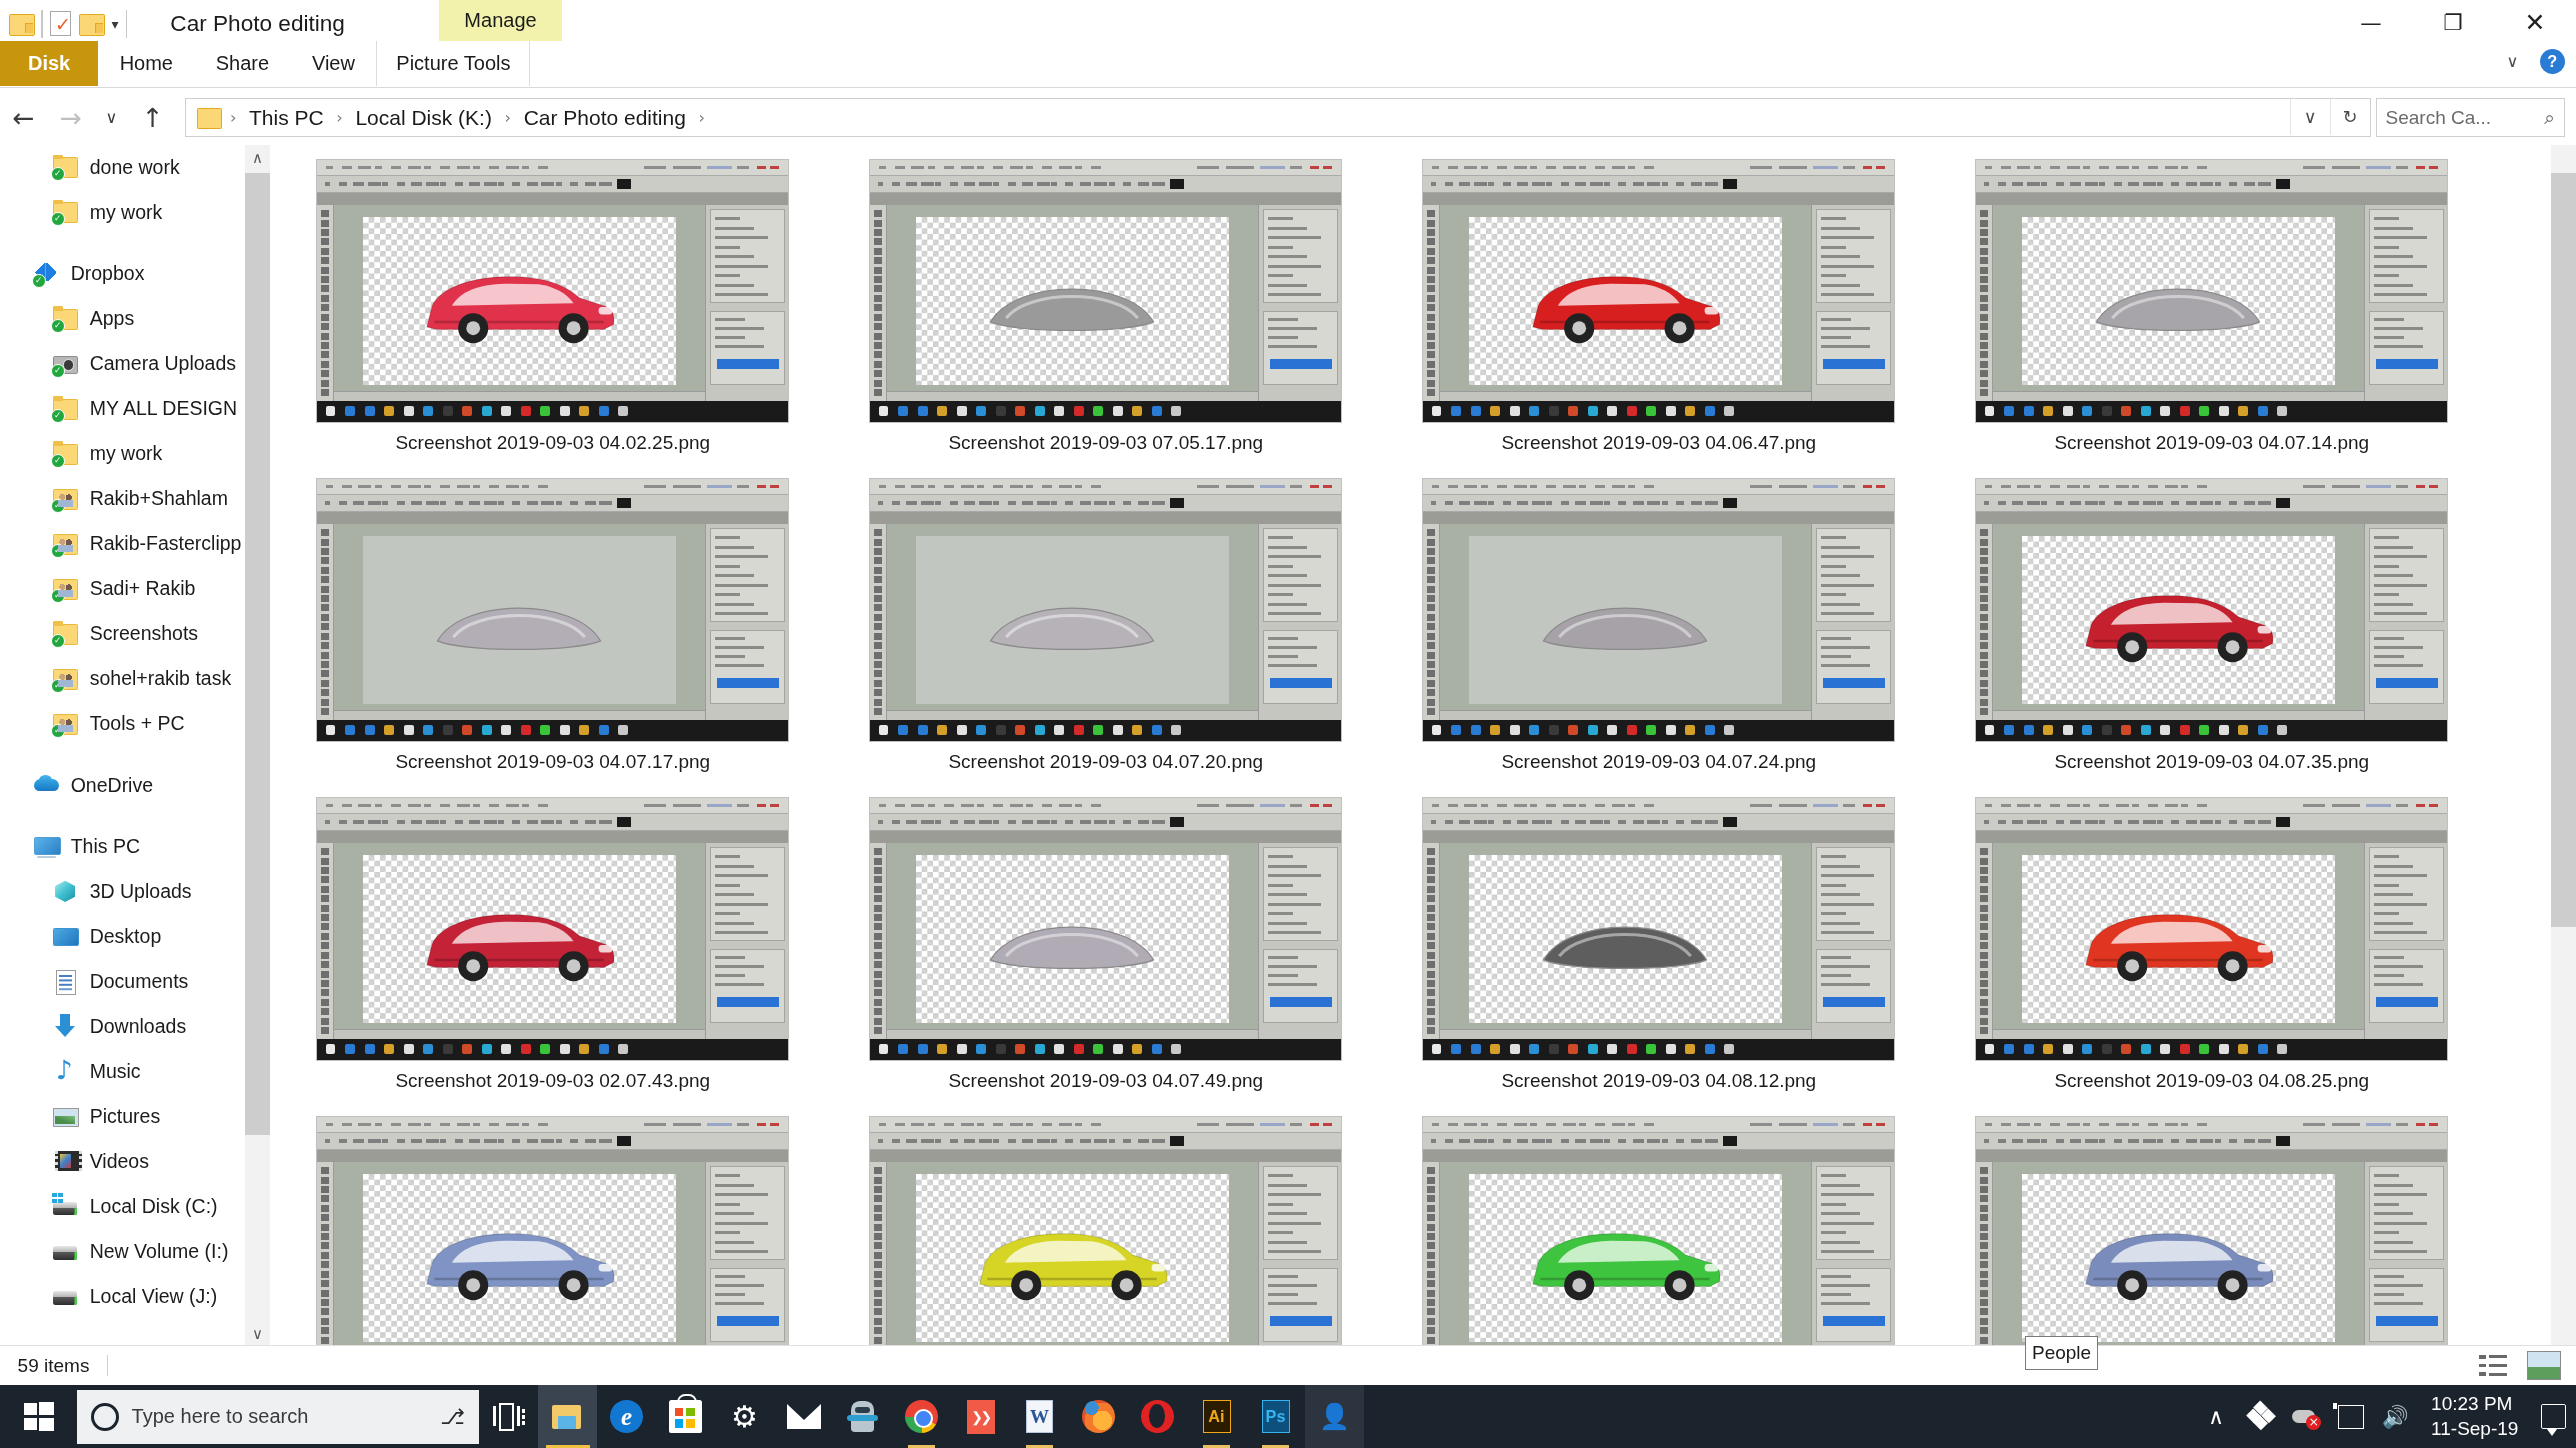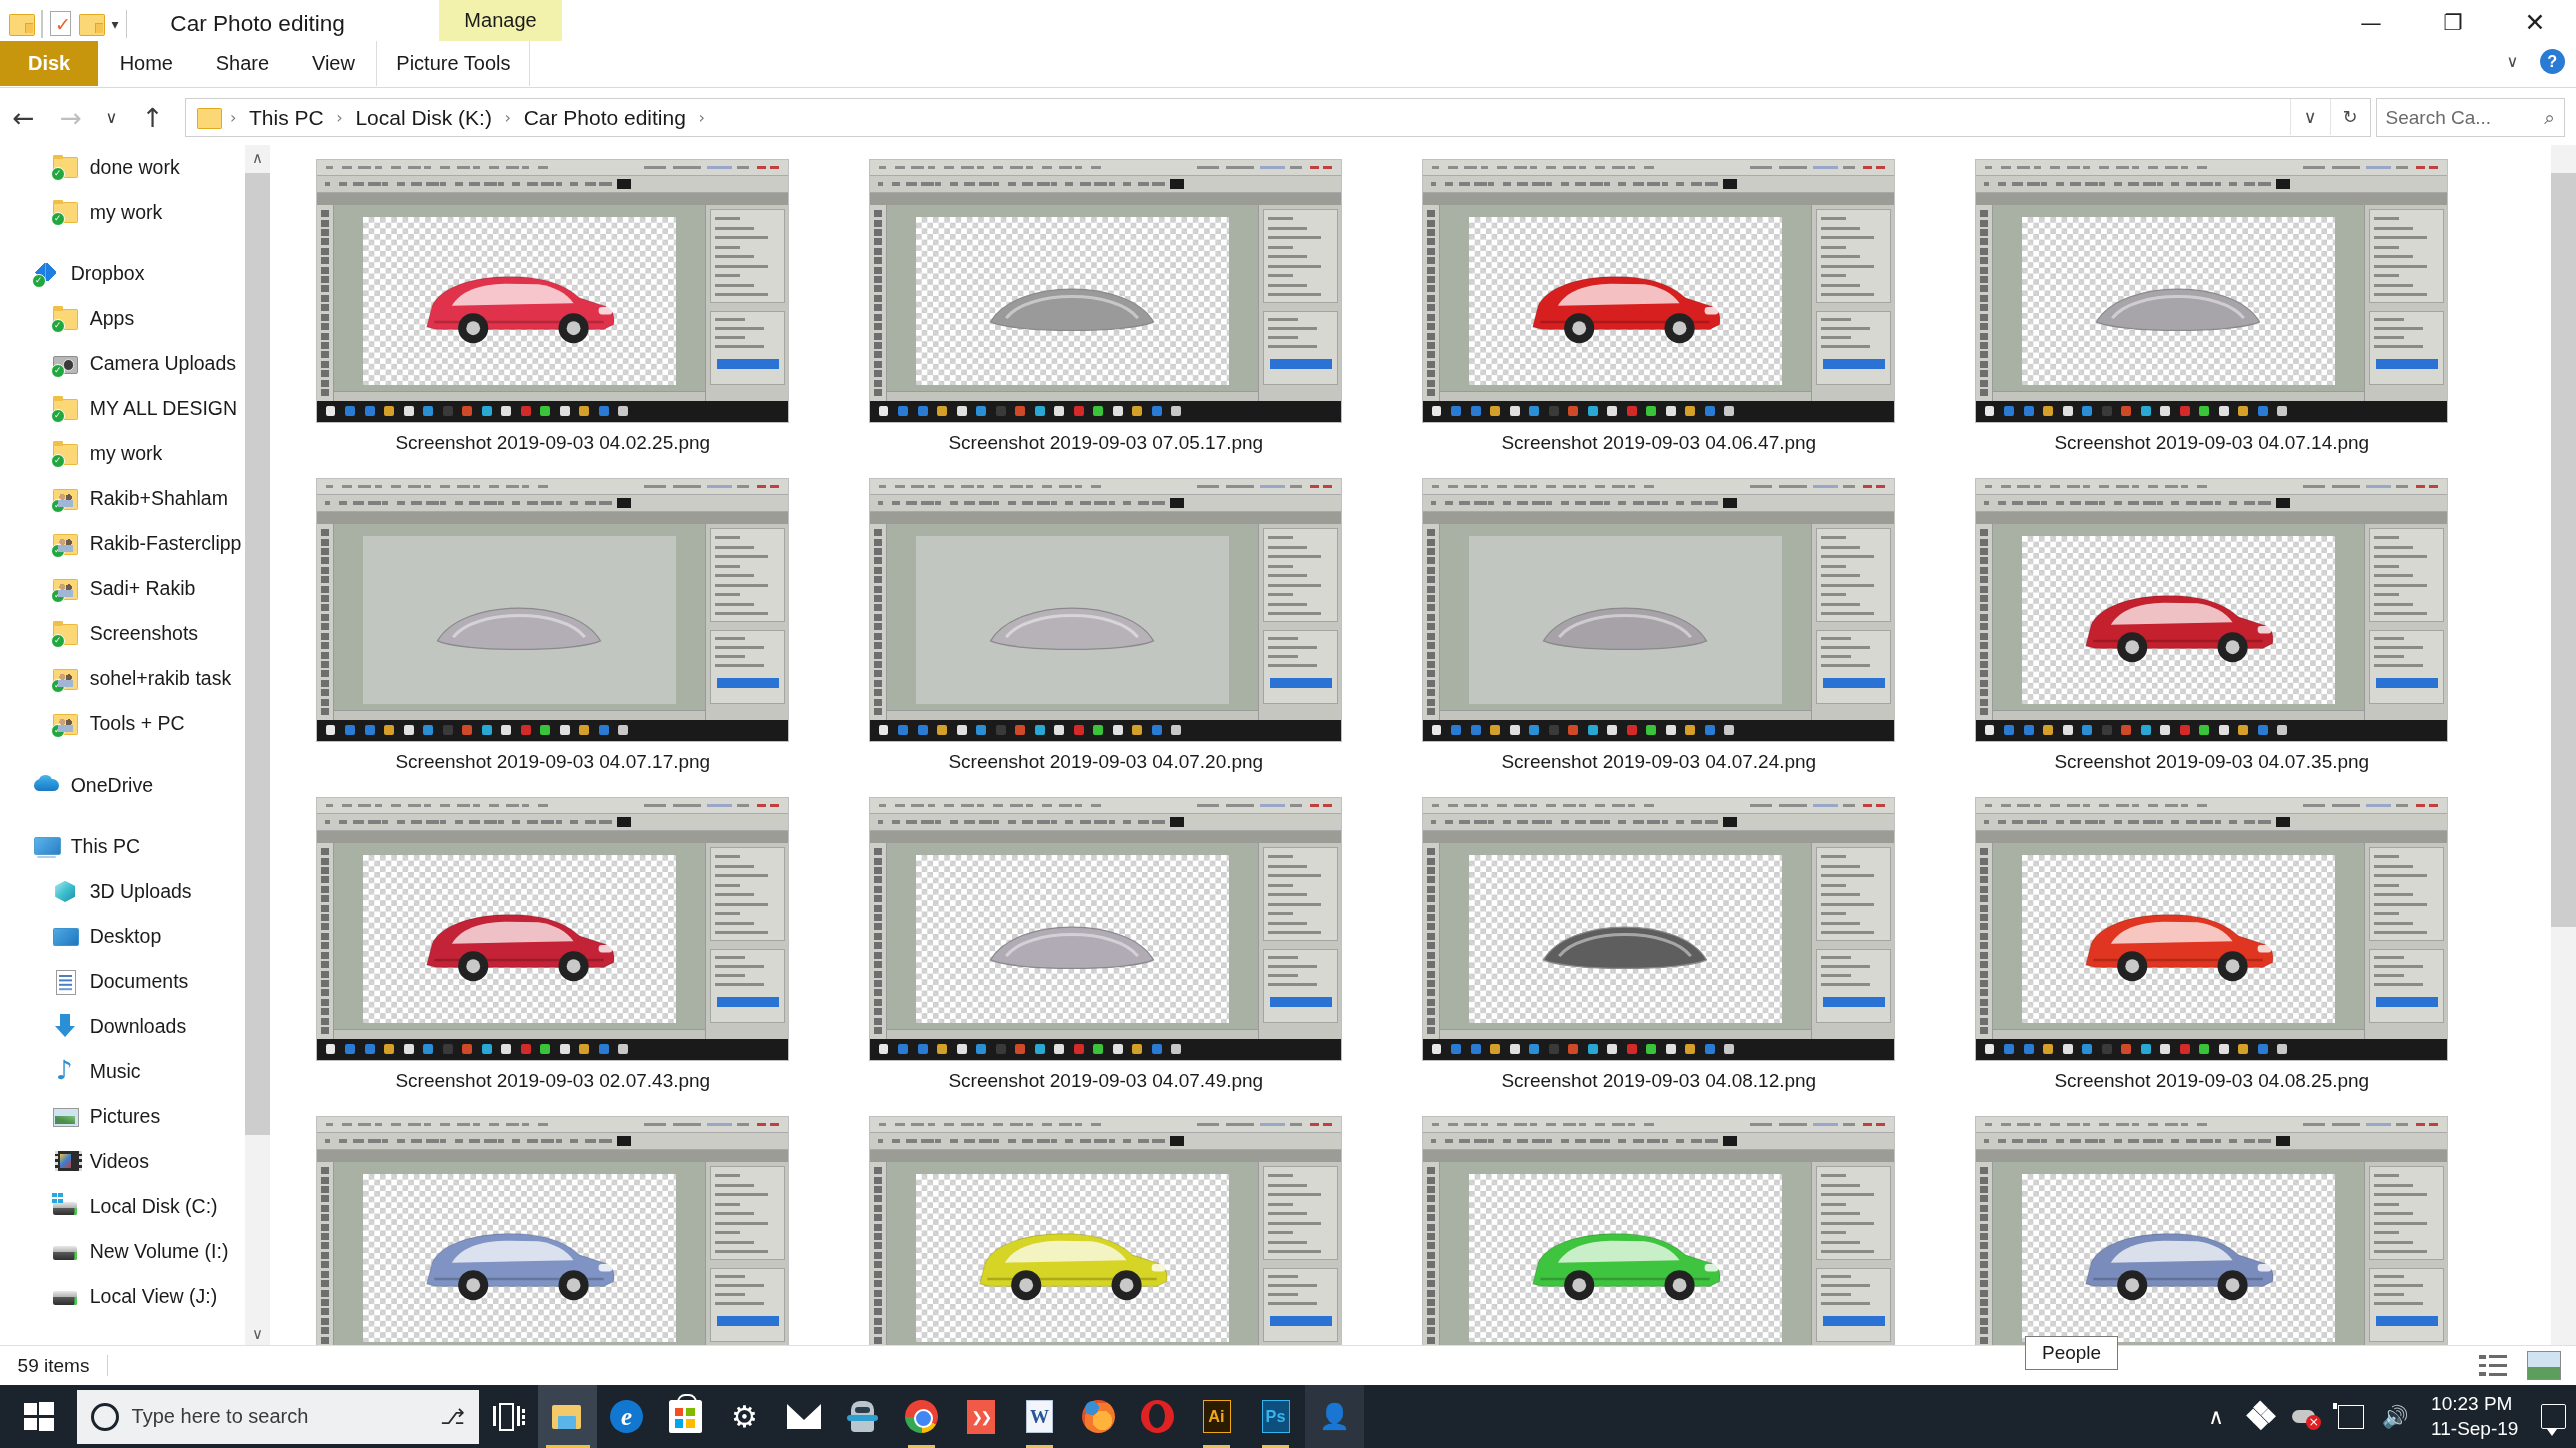--- a/index.html
+++ b/index.html
@@ -449,21 +449,21 @@
   .viewbtn.details b {
     position: absolute; left: 12.6px; width: 17.6px; height: 3.1px; background: #6a6a6a;
   }
   .viewbtn.tiles {
     border: 1.3px solid #8a8a8a;
     background: linear-gradient(to bottom, #cfe4f0 0 55%, #5d9e5d 55% 100%);
   }
   .tooltip {
     position: absolute; left: 2025px; top: 1336px;
     border: 1.3px solid #7a7a7a; background: #ffffff;
-    padding: 5px 16px; font-size: 19px; color: #1b1b1b;
+    padding: 5px 6px; font-size: 19px; color: #1b1b1b;
   }
 
   
   .taskbar {
     position: absolute; left: 0; top: 1385px; width: 2576px; height: 63px;
     background: #1b242c; display: flex; align-items: center;
   }
   .startbtn {
     width: 77px; height: 63px; display: flex; align-items: center; justify-content: center;
   }

